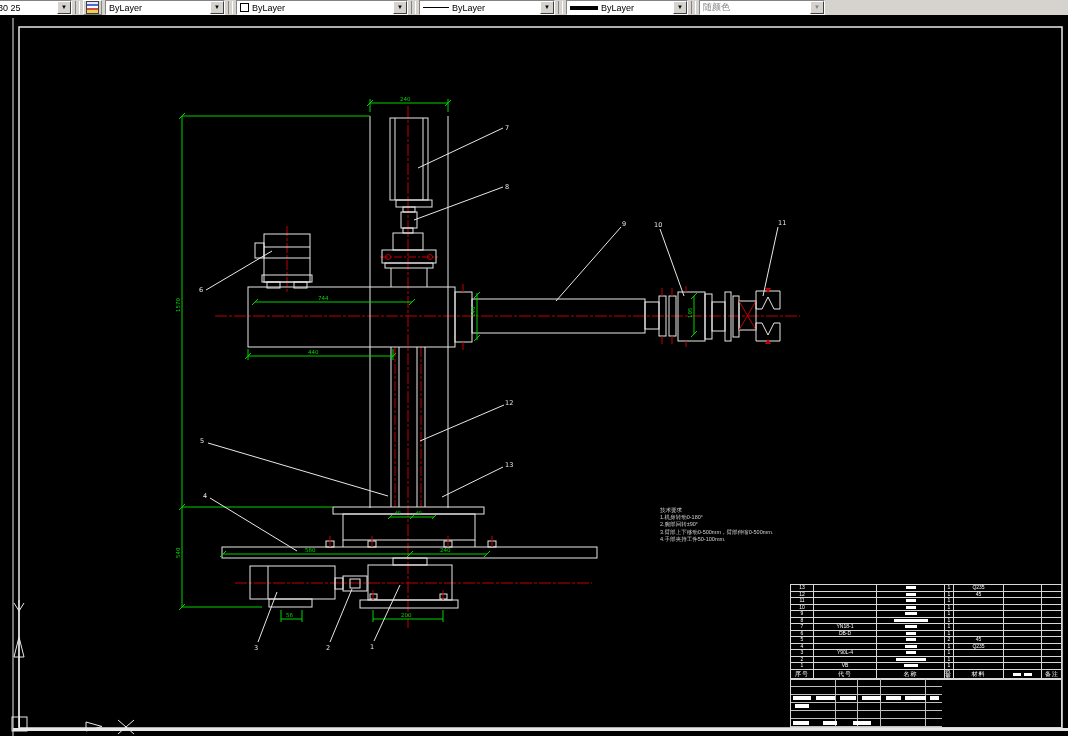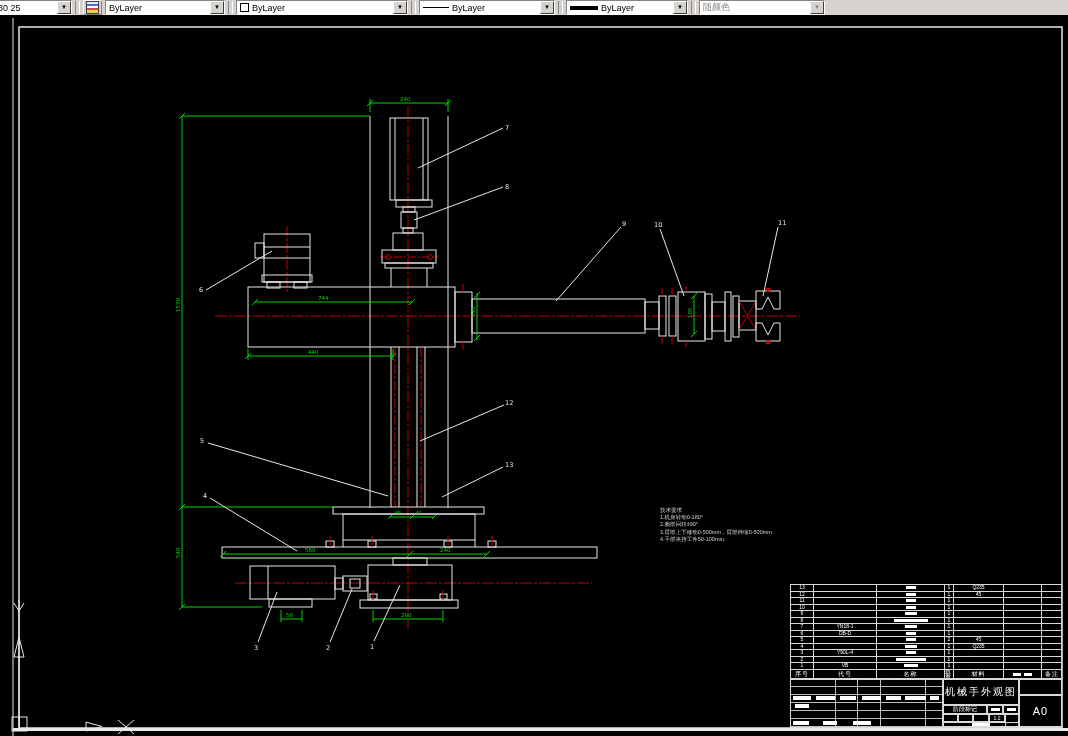--- a/index.html
+++ b/index.html
@@ -486,33 +486,13 @@
     <div class="smudge" style="left:49px;top:17px;width:16px;height:4px;"></div>
     <div class="smudge" style="left:71px;top:17px;width:19px;height:4px;"></div>
     <div class="smudge" style="left:95px;top:17px;width:15px;height:4px;"></div>
     <div class="smudge" style="left:114px;top:17px;width:21px;height:4px;"></div>
     <div class="smudge" style="left:139px;top:17px;width:9px;height:4px;"></div>
     <div class="smudge" style="left:4px;top:25px;width:14px;height:4px;"></div>
     <div class="smudge" style="left:2px;top:42px;width:16px;height:4px;"></div>
     <div class="smudge" style="left:32px;top:42px;width:14px;height:4px;"></div>
     <div class="smudge" style="left:62px;top:42px;width:18px;height:4px;"></div>
   </div>
-  <div class="tb-right">
-    <div class="cell ttl" style="left:0;top:0;width:76px;height:26px;">机械手外观图</div>
-    <div class="cell" style="left:0;top:26px;width:44px;height:9px;font-size:6px;">阶段标记</div>
-    <div class="cell" style="left:44px;top:26px;width:16px;height:9px;">
-        <div class="bar" style="width:9px;"></div>
-      </div>
-    <div class="cell" style="left:60px;top:26px;width:16px;height:9px;">
-        <div class="bar" style="width:9px;"></div>
-      </div>
-    <div class="cell" style="left:0;top:35px;width:15px;height:8px;"></div>
-    <div class="cell" style="left:15px;top:35px;width:15px;height:8px;"></div>
-    <div class="cell" style="left:30px;top:35px;width:16px;height:8px;"></div>
-    <div class="cell" style="left:46px;top:35px;width:16px;height:8px;font-size:5px;">1:2</div>
-    <div class="cell" style="left:0;top:43px;width:76px;height:5px;">
-        <div class="bar" style="width:18px;height:3px;"></div>
-      </div>
-    <div class="cell" style="left:62px;top:35px;width:14px;height:13px;"></div>
-    <div class="cell a0" style="left:76px;top:16px;width:43px;height:32px;">A0</div>
-    <div class="cell" style="left:76px;top:0;width:43px;height:16px;"></div>
-  </div>
 </div>
 
 </body></html>

